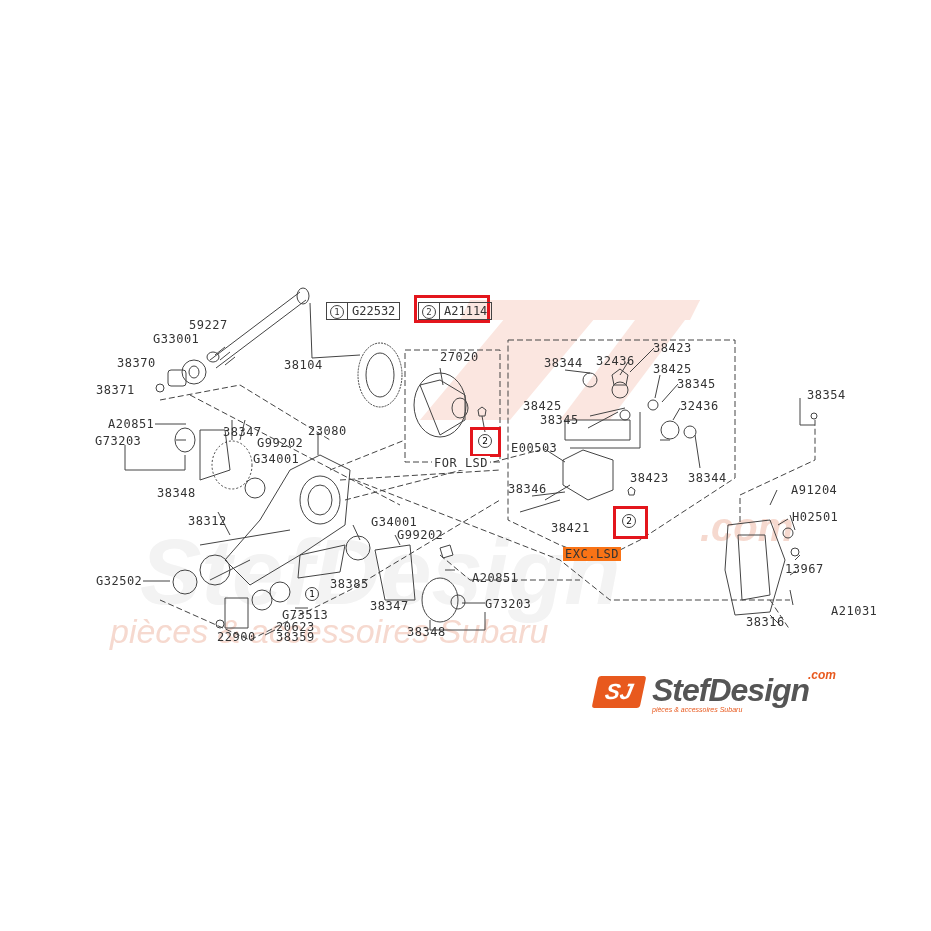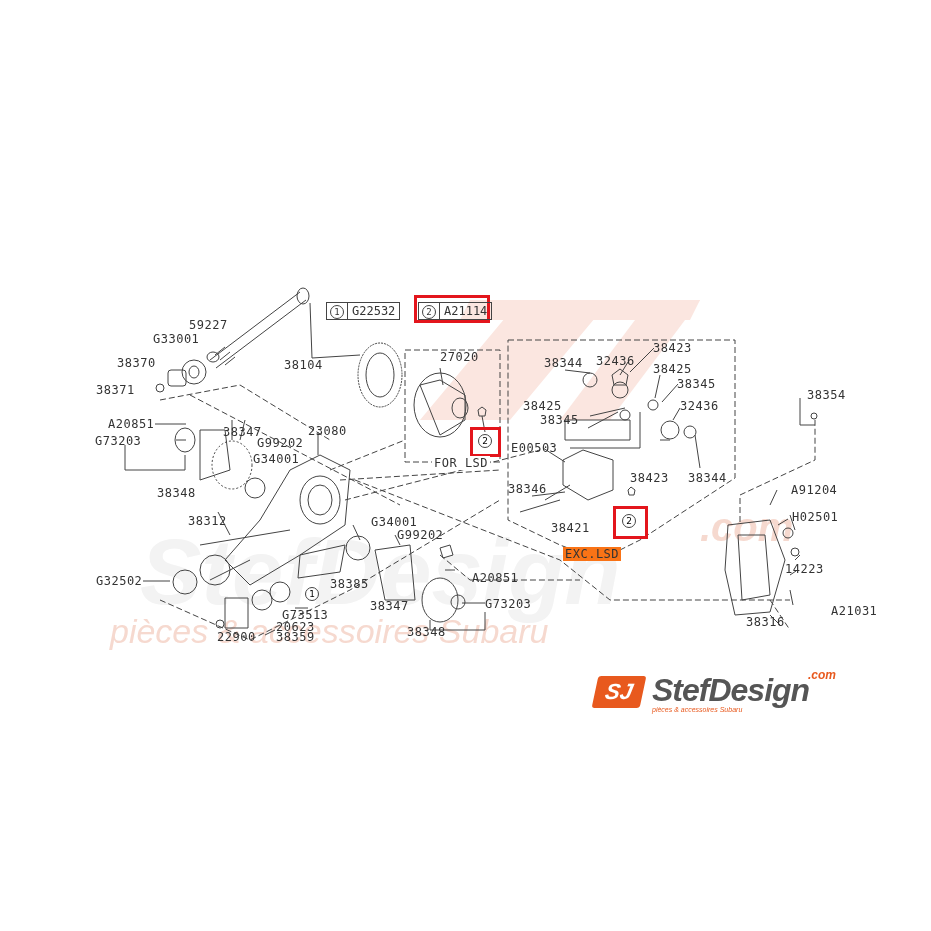--- a/index.html
+++ b/index.html
@@ -185,21 +185,21 @@
   <div class="lbl" style="left:680px; top:399px;">32436</div>
   <div class="lbl" style="left:540px; top:413px;">38345</div>
   <div class="lbl" style="left:511px; top:441px;">E00503</div>
   <div class="lbl" style="left:630px; top:471px;">38423</div>
   <div class="lbl" style="left:688px; top:471px;">38344</div>
   <div class="lbl" style="left:508px; top:482px;">38346</div>
   <div class="lbl" style="left:551px; top:521px;">38421</div>
   <div class="lbl" style="left:787px; top:388px;margin-left:20px;">38354</div>
   <div class="lbl" style="left:791px; top:483px;">A91204</div>
   <div class="lbl" style="left:792px; top:510px;">H02501</div>
-  <div class="lbl" style="left:785px; top:562px;">14223</div>
+  <div class="lbl" style="left:785px; top:562px;">13967</div>
   <div class="lbl" style="left:787px; top:604px;margin-left:44px;">A21031</div>
   <div class="lbl" style="left:746px; top:615px;">38316</div>
 
   <div class="logo">
     <div class="badge">SJ</div>
     <div class="name">StefDesign</div>
     <div class="com">.com</div>
     <div class="tag">pièces &amp; accessoires Subaru</div>
   </div>
 </div>

